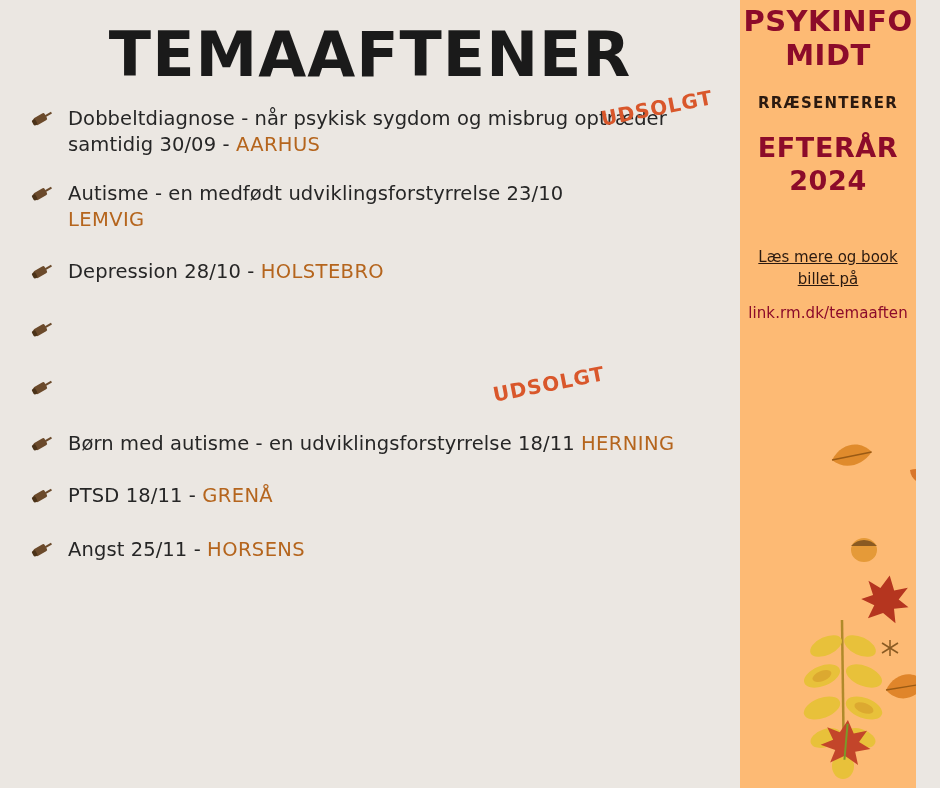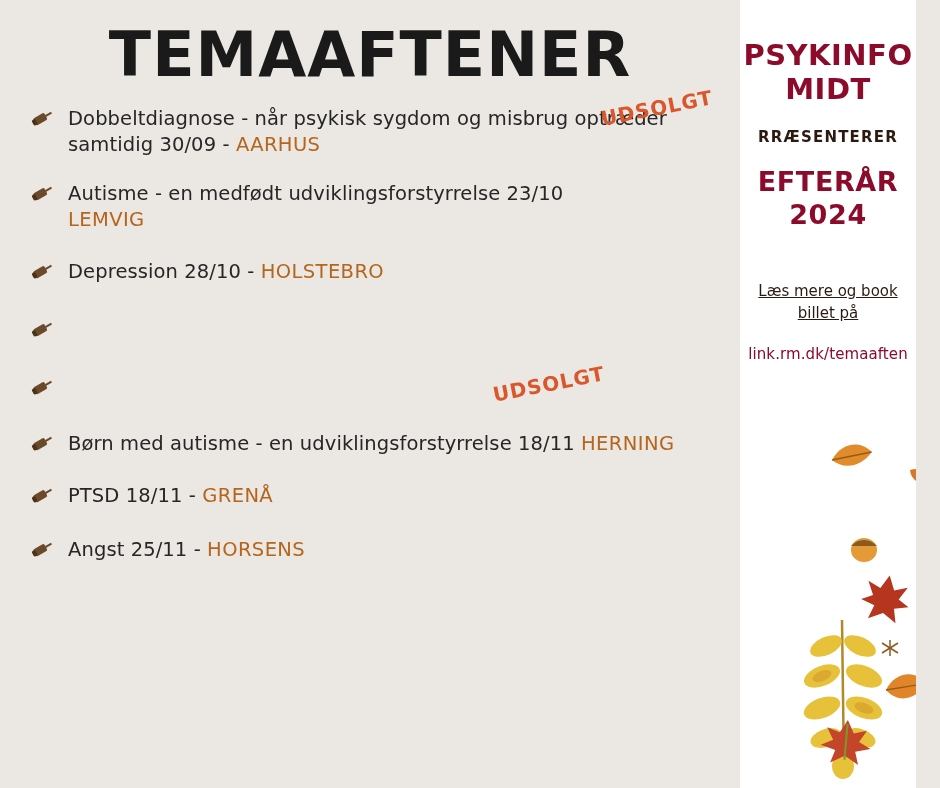--- a/index.html
+++ b/index.html
@@ -77,23 +77,23 @@
     white-space: nowrap;
   }
   .sold-1 { left: 600px; top: 96px; }
   .sold-2 { left: 492px; top: 372px; }
 
   
   .right {
     position: relative;
     width: 176px;
     height: 788px;
-    background: #ffffff;
+    background: #fdba74;
     text-align: center;
-    padding-top: 38px;
+    padding-top: 4px;
     overflow: hidden;
   }
   .brand {
     font-family: "DejaVu Sans", sans-serif;
     font-weight: bold;
     font-size: 29px;
     color: #8c0b2a;
     line-height: 1.18;
     letter-spacing: 0.5px;
   }
@@ -120,21 +120,21 @@
     color: #2b1a10;
     line-height: 1.45;
     margin-top: 50px;
     padding: 0 12px;
     text-decoration: underline;
   }
   .booklink {
     font-family: "DejaVu Sans", sans-serif;
     font-size: 15px;
     color: #8c0b2a;
-    margin-top: 20px;
+    margin-top: 13px;
     letter-spacing: 0.1px;
   }
   .leaves { position: absolute; left: 0; top: 0; width: 200px; height: 788px; pointer-events: none; }
 </style>
 </head>
 <body>
 
 <div class="poster">
 
   <div class="left">

